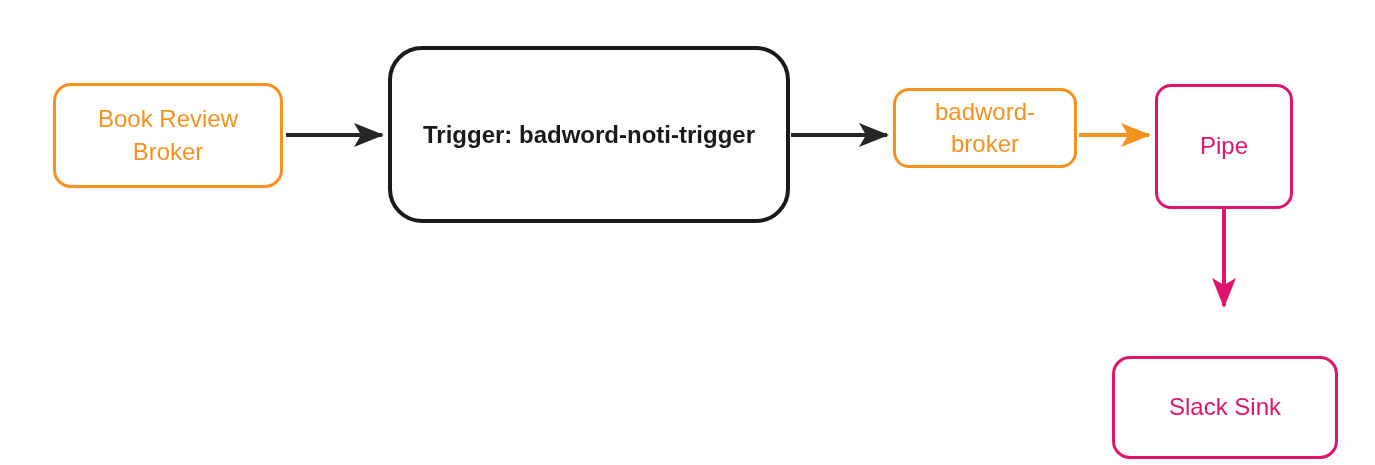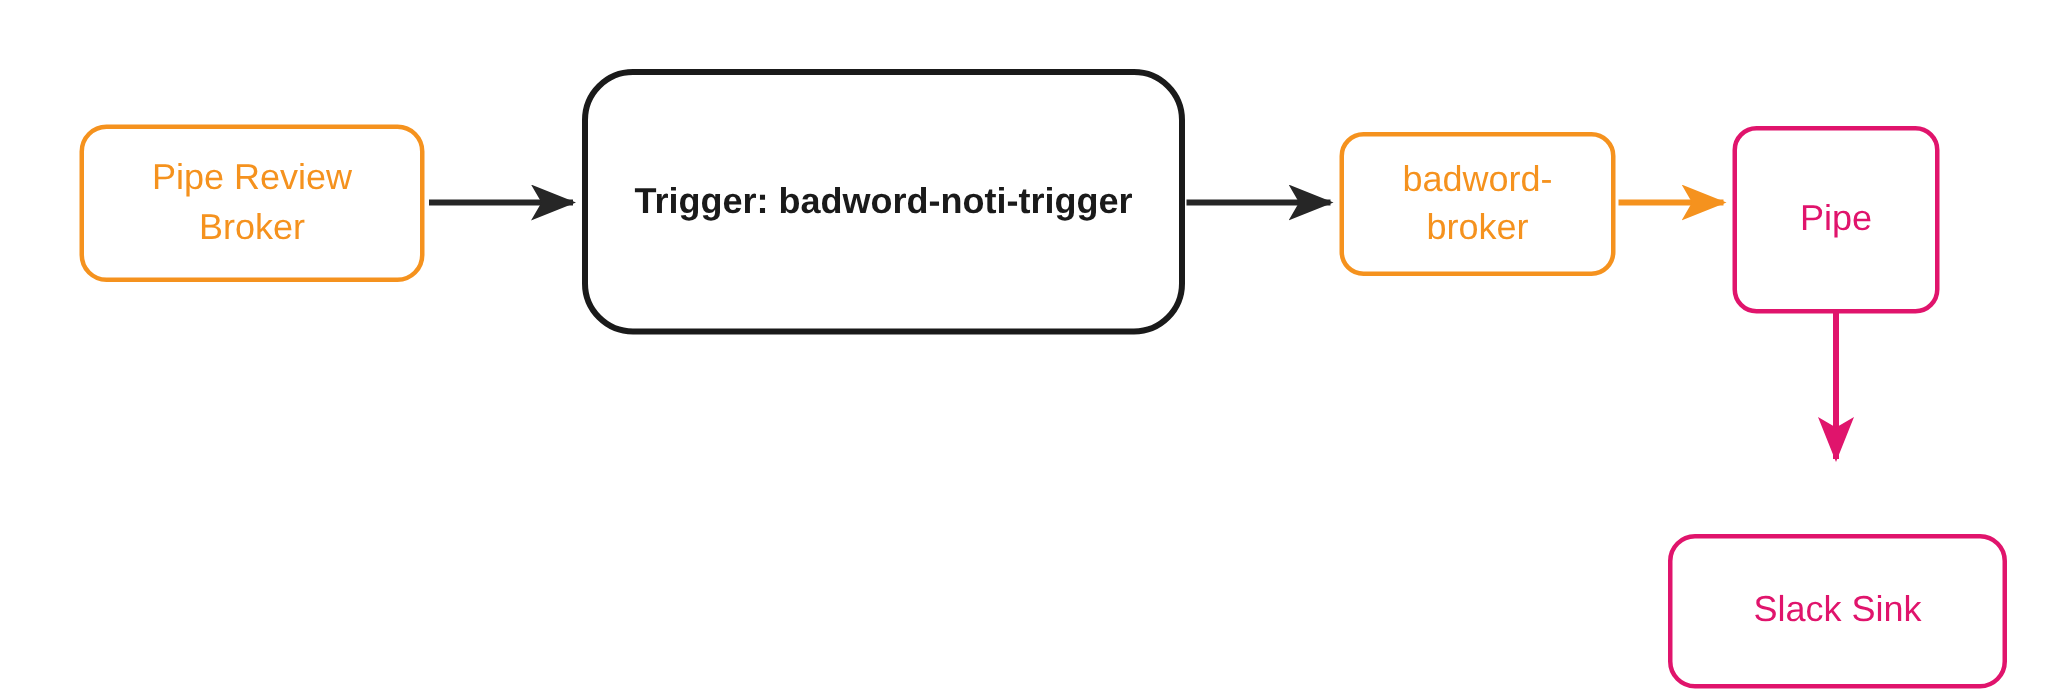--- a/index.html
+++ b/index.html
@@ -25,21 +25,21 @@
     box-sizing:border-box;
     font-size:24px;
     line-height:1.35;
   }
   .node.orange{border:3px solid var(--orange);color:var(--orange);border-radius:18px;}
   .node.pink{border:3px solid var(--pink);color:var(--pink);border-radius:16px;}
   .node.black{border:4px solid var(--dark);color:var(--dark);border-radius:32px;}
 
   #node-book-review-broker{left:53px;top:83px;width:230px;height:105px;padding:0 32px;}
   #node-trigger{left:388px;top:46px;width:402px;height:177px;border-radius:34px;}
-  #node-badword-broker{left:893px;top:88px;width:184px;height:96px;padding:0 26px;border-radius:16px;}
+  #node-badword-broker{left:893px;top:88px;width:184px;height:80px;padding:0 26px;border-radius:16px;}
   #node-pipe{left:1155px;top:84px;width:138px;height:125px;}
   #node-slack-sink{left:1112px;top:312px;width:226px;height:103px;border-radius:18px;margin-top:44px;}
 
   .trigger-lines{display:flex;flex-direction:row;gap:0;}
   .trigger-line{font-size:24px;line-height:37px;white-space:nowrap;}
   .b{font-weight:700;}
 
   svg.edges{position:absolute;left:0;top:0;width:1375px;height:465px;pointer-events:none;}
 </style>
 </head>
@@ -59,21 +59,21 @@
         <path d="M0,0 L30,12 L0,24 L7,12 Z" fill="#E0146C"></path>
       </marker>
     </defs>
     <line x1="286" y1="135" x2="382" y2="135" stroke="#262626" stroke-width="4" marker-end="url(#head-dark)"></line>
     <line x1="791" y1="135" x2="887" y2="135" stroke="#262626" stroke-width="4" marker-end="url(#head-dark)"></line>
     <line x1="1079" y1="135" x2="1149" y2="135" stroke="#F5921E" stroke-width="4" marker-end="url(#head-orange)"></line>
     <line x1="1224" y1="188" x2="1224" y2="306" stroke="#E0146C" stroke-width="4" marker-end="url(#head-pink)"></line>
   </svg>
 
   <div class="node orange" id="node-book-review-broker">
-    <span>Pipe Review Broker</span>
+    <span>Book Review Broker</span>
   </div>
 
   <div class="node black" id="node-trigger">
     <div class="trigger-lines">
       <div class="trigger-line">
         <span class="b">Trigger: badword-noti-trigger</span>
       </div>
     </div>
   </div>
 

